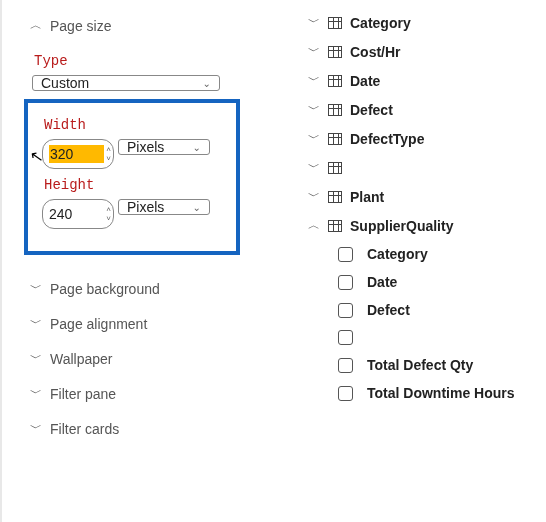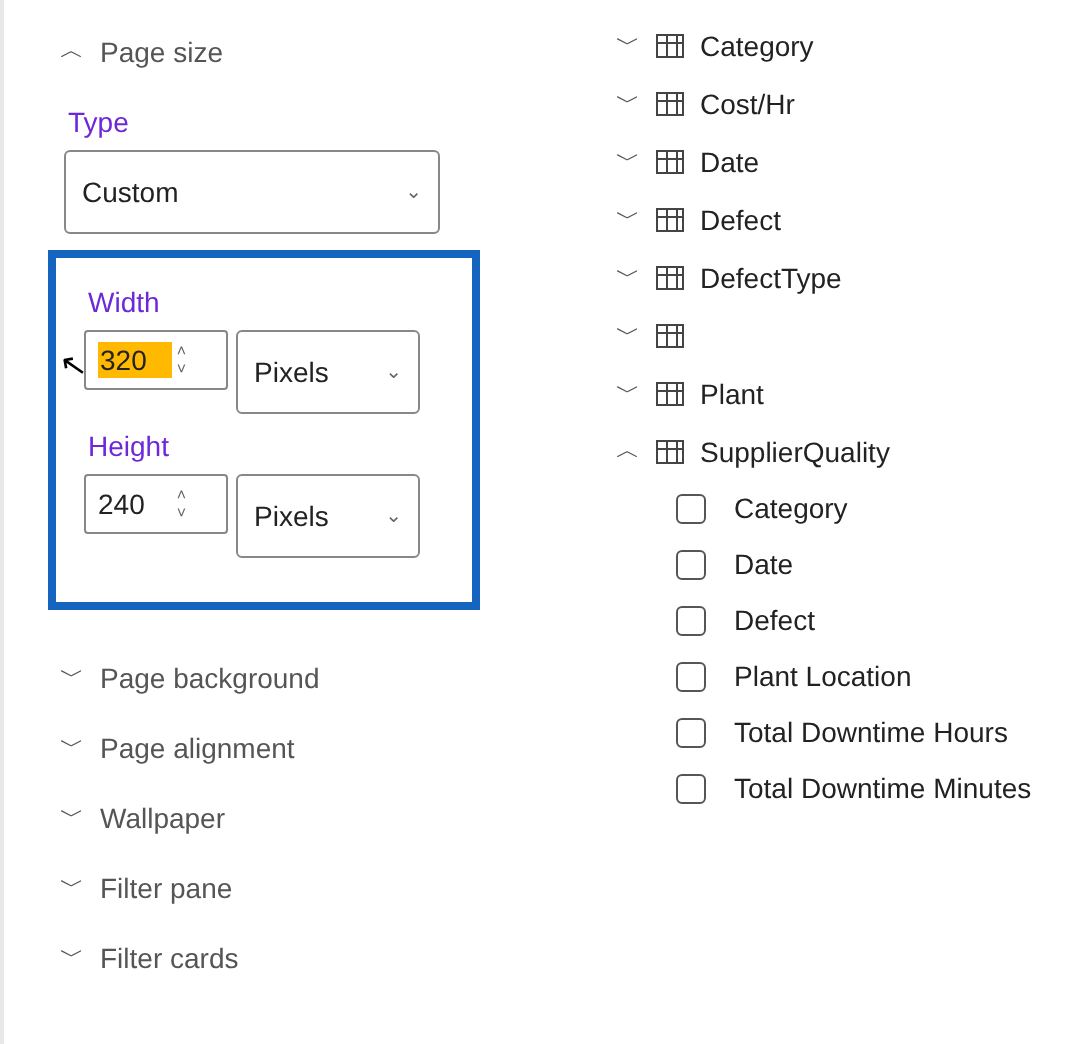--- a/index.html
+++ b/index.html
@@ -45,53 +45,54 @@
     color: #555;
     width: 12px;
     display: inline-block;
     text-align: center;
   }
   .section-body {
     padding: 4px 0 4px 0;
   }
   .field-label {
     font-size: 14px;
-    color: #6d28d9;
+    color: #b91c1c;
     margin: 6px 0 6px 4px;
+    font-family: Liberation Mono, monospace;
   }
   .control-row {
     display: flex;
     gap: 4px;
     margin-bottom: 8px;
     padding-left: 2px;
   }
   .dropdown {
     border: 1px solid #888;
     border-radius: 3px;
     background: #fff;
     display: flex;
     align-items: center;
     justify-content: space-between;
-    height: 42px;
+    height: 16px;
     padding: 0 8px;
     font-size: 14px;
     color: #222;
     cursor: pointer;
   }
   .dropdown.big { width: 188px; }
   .dropdown.small { width: 92px; }
   .num-input {
     border: 1px solid #888;
-    border-radius: 2px;
+    border-radius: 12px;
     background: #fff;
     display: flex;
     align-items: center;
     height: 30px;
     width: 72px;
-    padding: 0 20px 0 6px;
+    padding: 0 2px 0 6px;
     font-size: 14px;
     color: #222;
     cursor: text;
     gap: 2px;
   }
   .num-value { flex: 1; }
   .num-value.sel {
     background: #ffb900;
     padding: 1px 1px;
     display: inline-block;
@@ -141,20 +142,21 @@
     display: inline-block;
     position: relative;
     background:
       linear-gradient(#444,#444) 0 3px/100% 1px no-repeat,
       linear-gradient(#444,#444) 4px 0/1px 100% no-repeat,
       linear-gradient(#444,#444) 9px 0/1px 100% no-repeat;
   }
   .field-name {
     font-size: 14px;
     color: #222;
+    font-weight: bold;
   }
 
   .sub-field-row {
     display: flex;
     align-items: center;
     gap: 14px;
     padding: 6px 0 6px 30px;
     cursor: pointer;
   }
   .checkbox {
@@ -299,25 +301,24 @@
         <div class="sub-field-row">
           <span class="checkbox"></span>
           <span class="field-name cut">Date</span>
         </div>
         <div class="sub-field-row">
           <span class="checkbox"></span>
           <span class="field-name cut">Defect</span>
         </div>
         <div class="sub-field-row">
           <span class="checkbox"></span>
-          <span class="field-name cut">Plant Location</span>
+        </div>
+        <div class="sub-field-row">
+          <span class="checkbox"></span>
+          <span class="field-name cut">Total Defect Qty</span>
         </div>
         <div class="sub-field-row">
           <span class="checkbox"></span>
           <span class="field-name cut">Total Downtime Hours</span>
-        </div>
-        <div class="sub-field-row">
-          <span class="checkbox"></span>
-          <span class="field-name cut">Total Downtime Minutes</span>
         </div>
       </div>
   </div>
 </div>
 
 </body></html>

